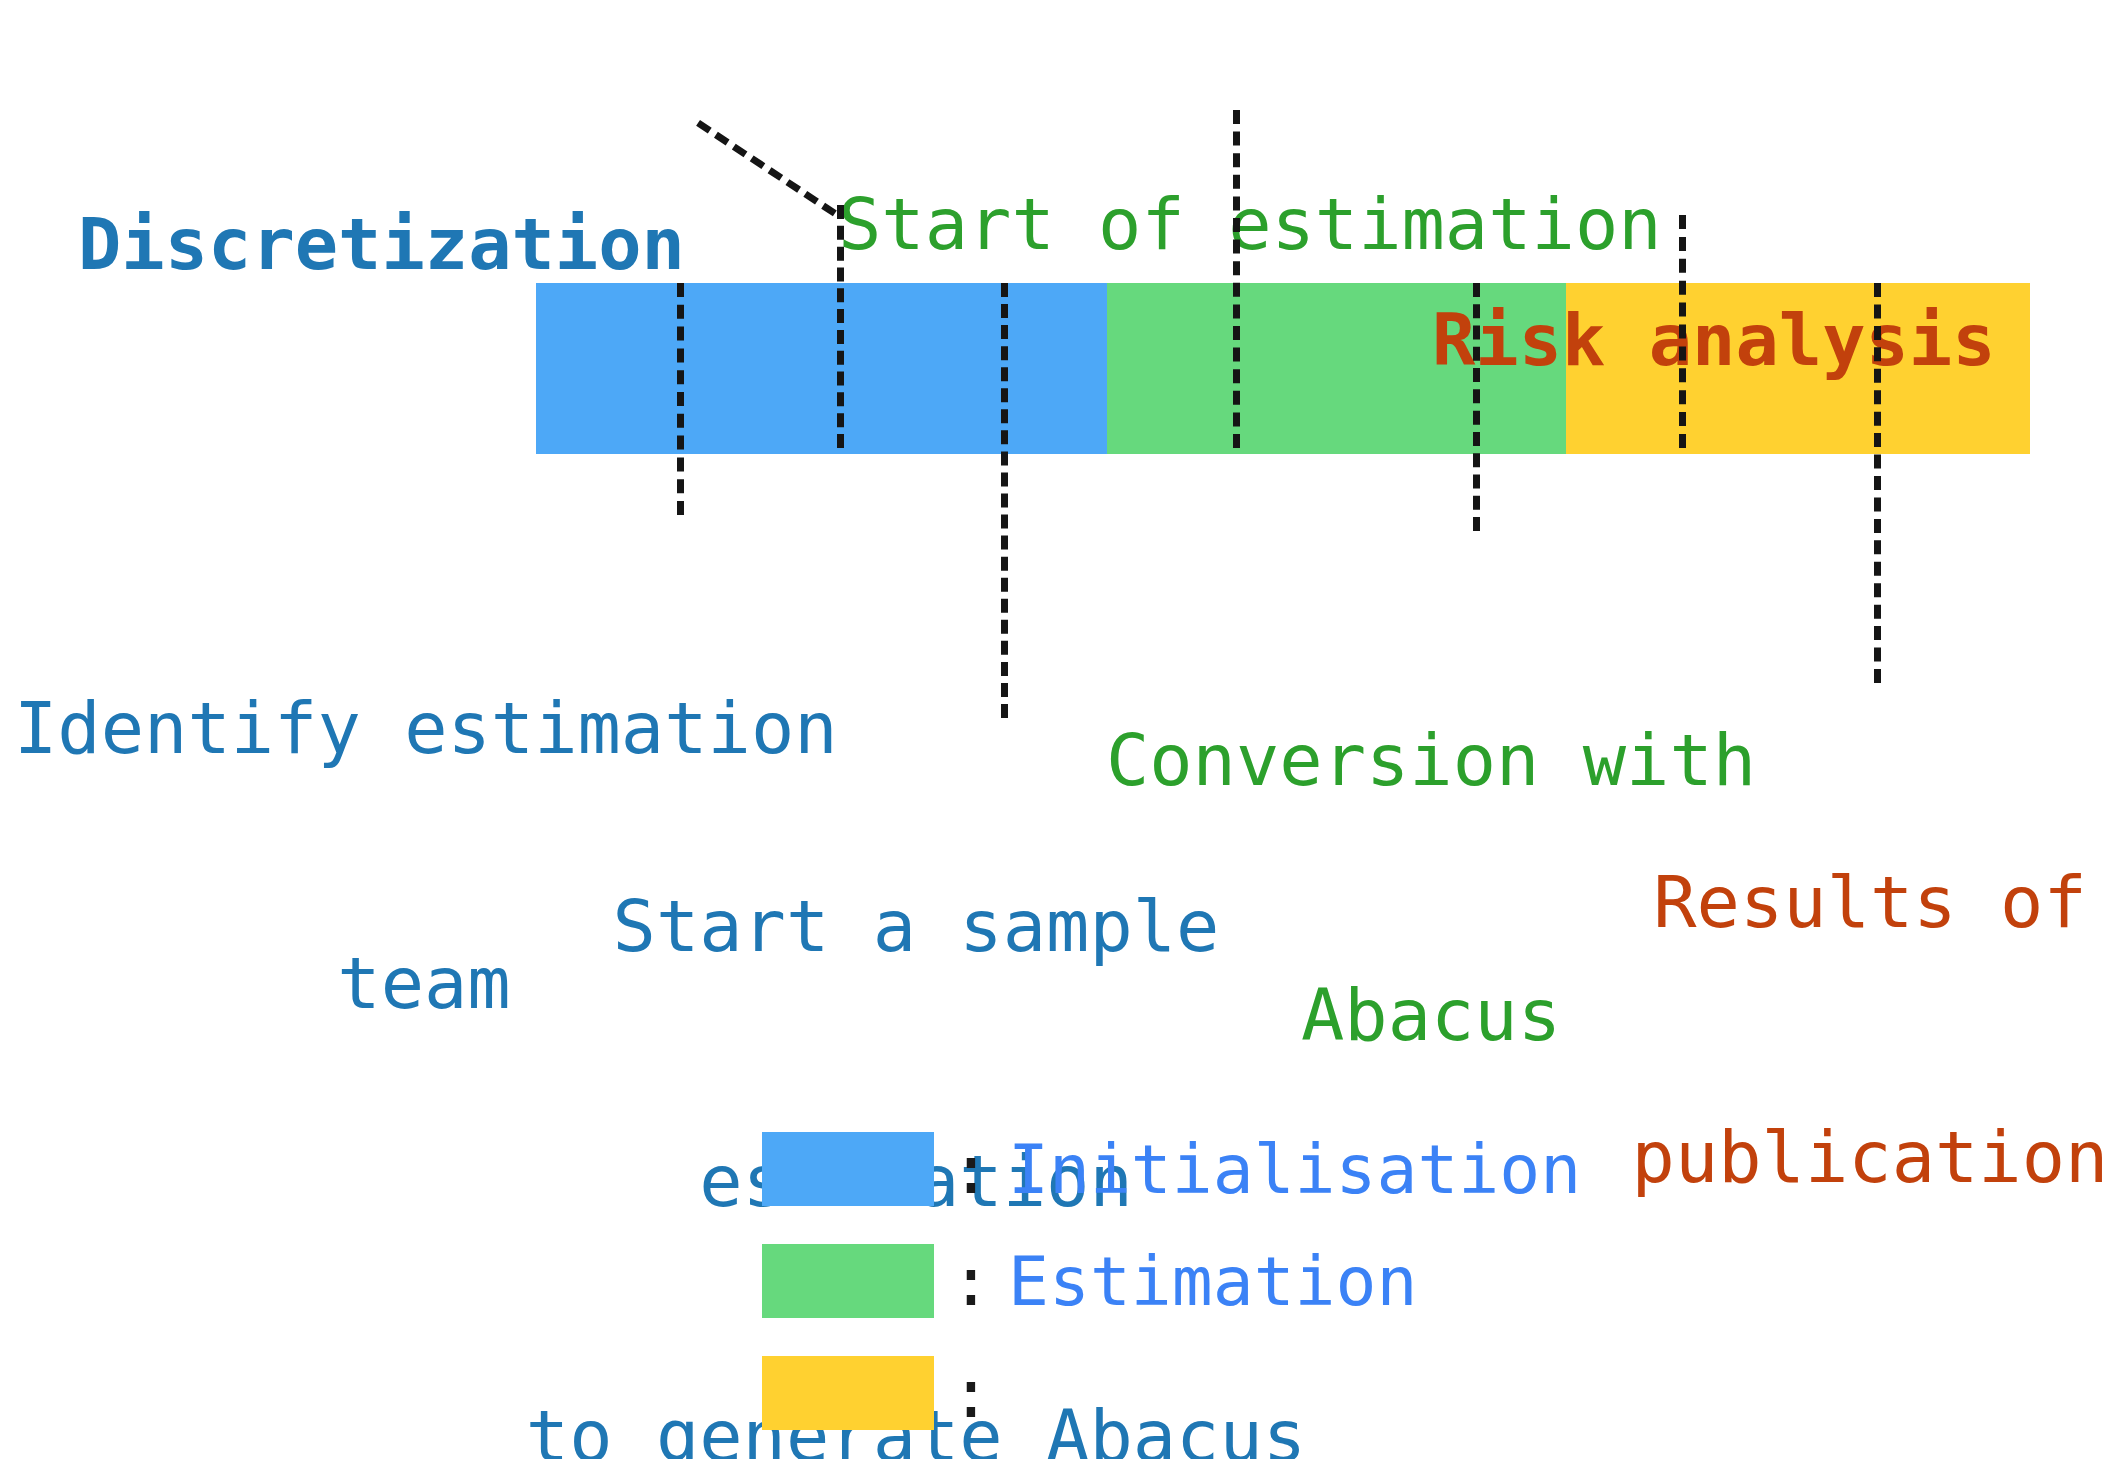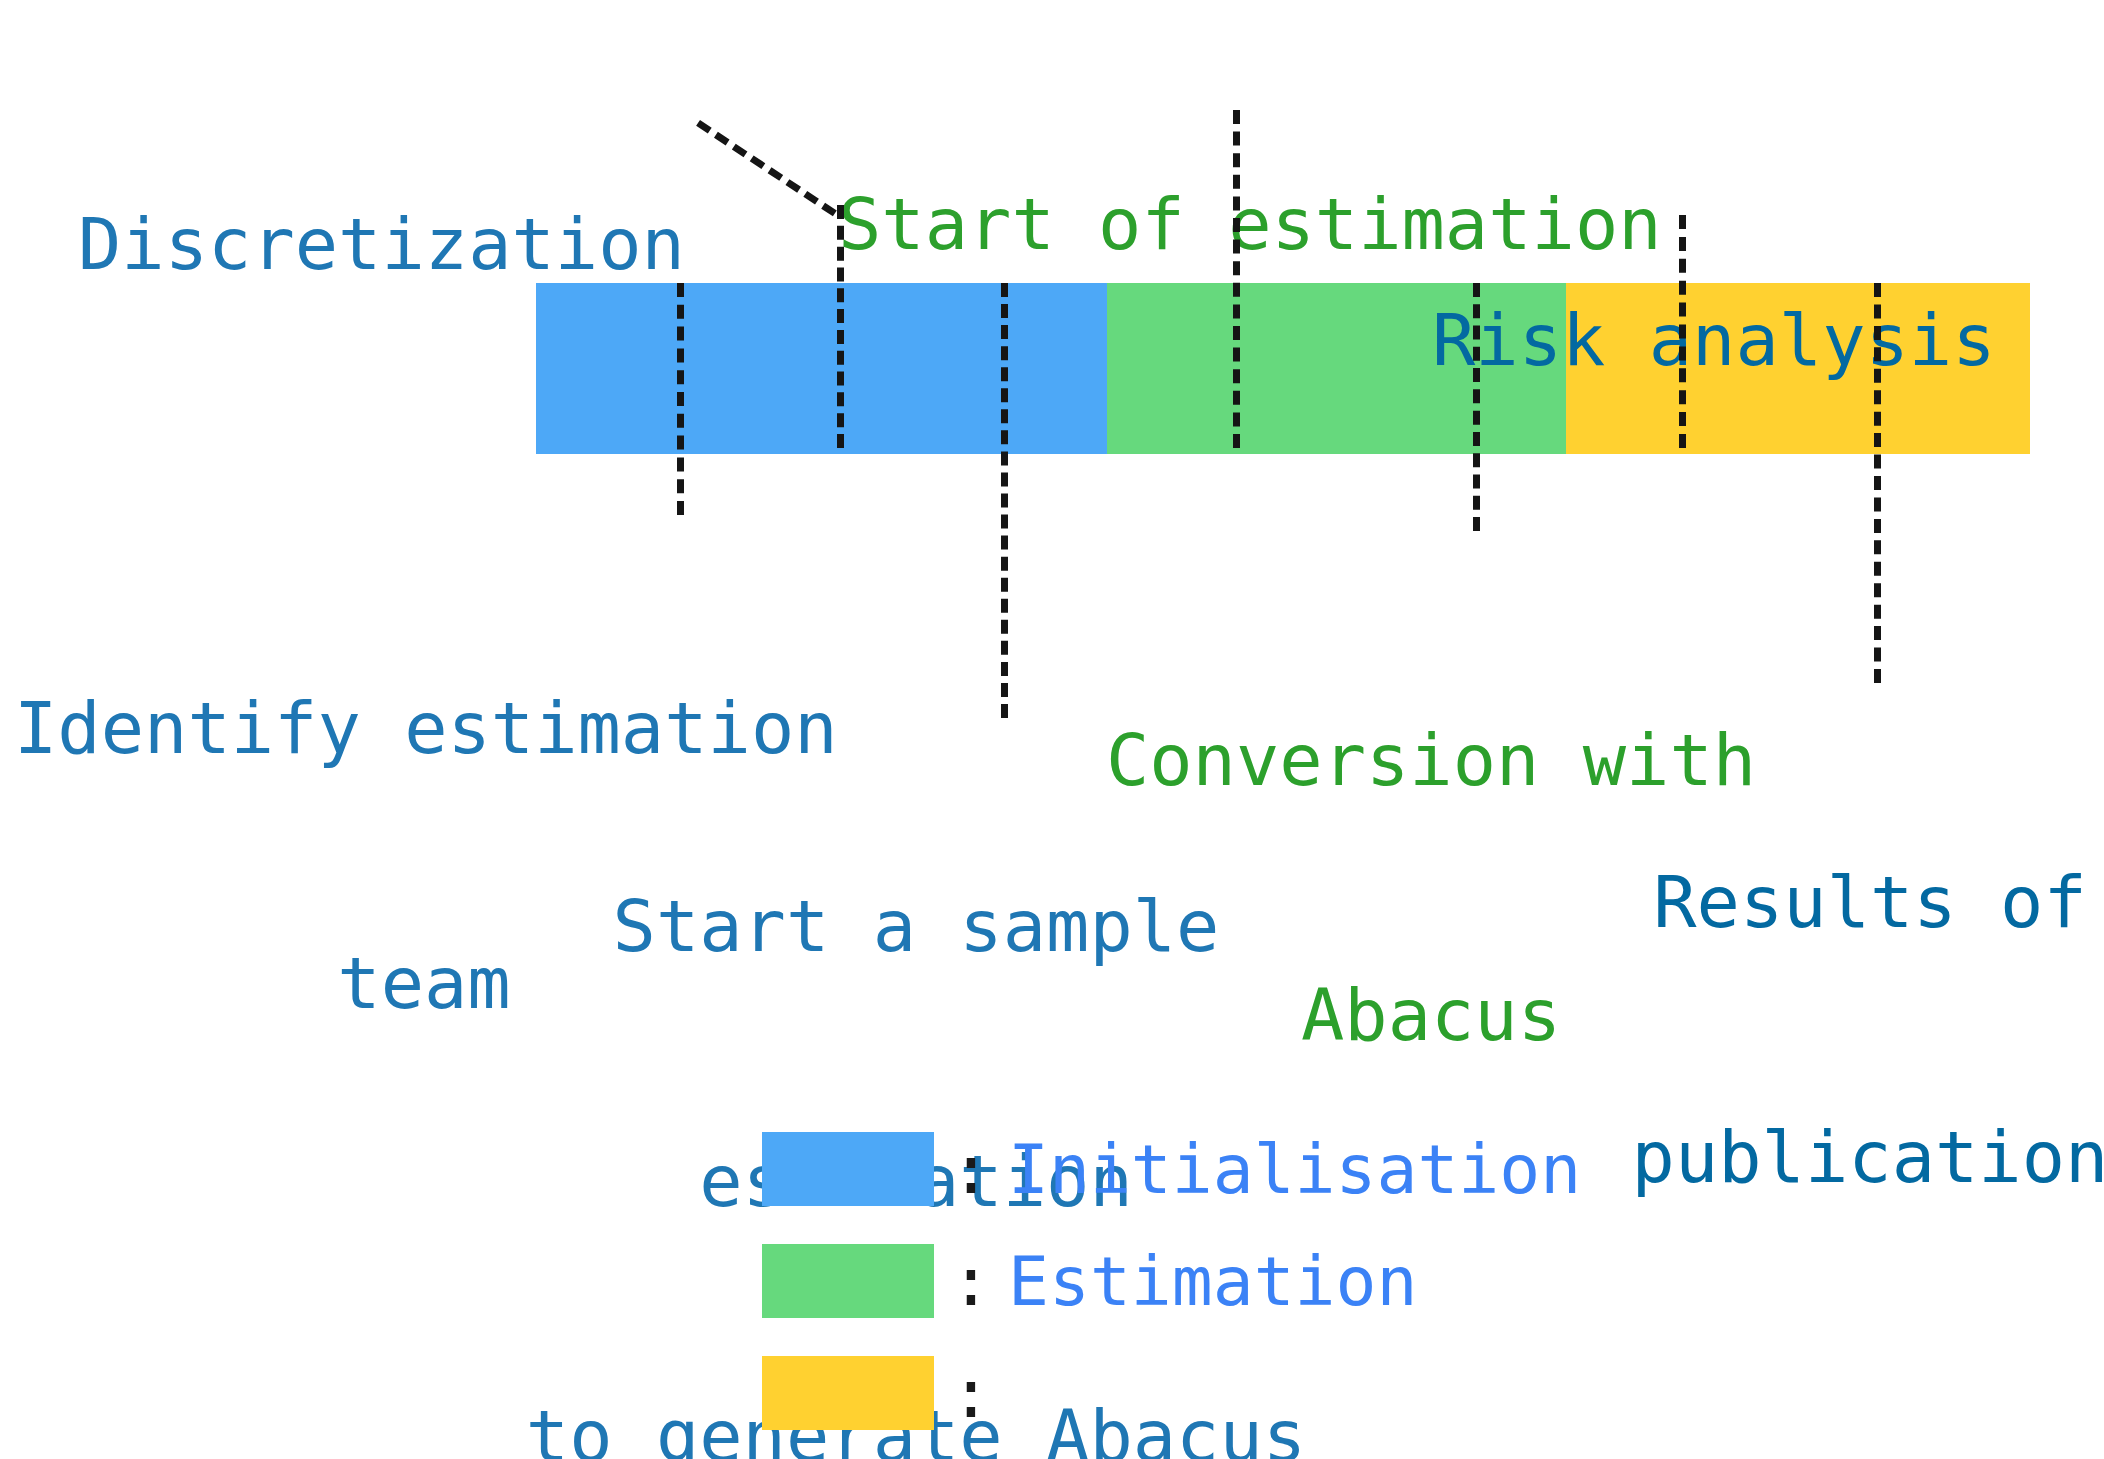--- a/index.html
+++ b/index.html
@@ -44,25 +44,25 @@
 
   
   .label {
     position: absolute;
     white-space: pre;
     line-height: 1.18;
     font-weight: 400;
     letter-spacing: 0px;
   }
   .lbl-center { text-align: center; }
-  .lbl-left   { text-align: right; }
+  .lbl-left   { text-align: right; font-weight: bold; }
 
   .c-blue   { color: #1f77b4; }
   .c-green  { color: #2ca02c; }
-  .c-orange { color: #0369a1; }
+  .c-orange { color: #c2410c; }
 
   
   .legend {
     position: absolute;
     left: 762px;
     top: 1130px;
     display: flex;
     flex-direction: column;
     gap: 34px;
   }

